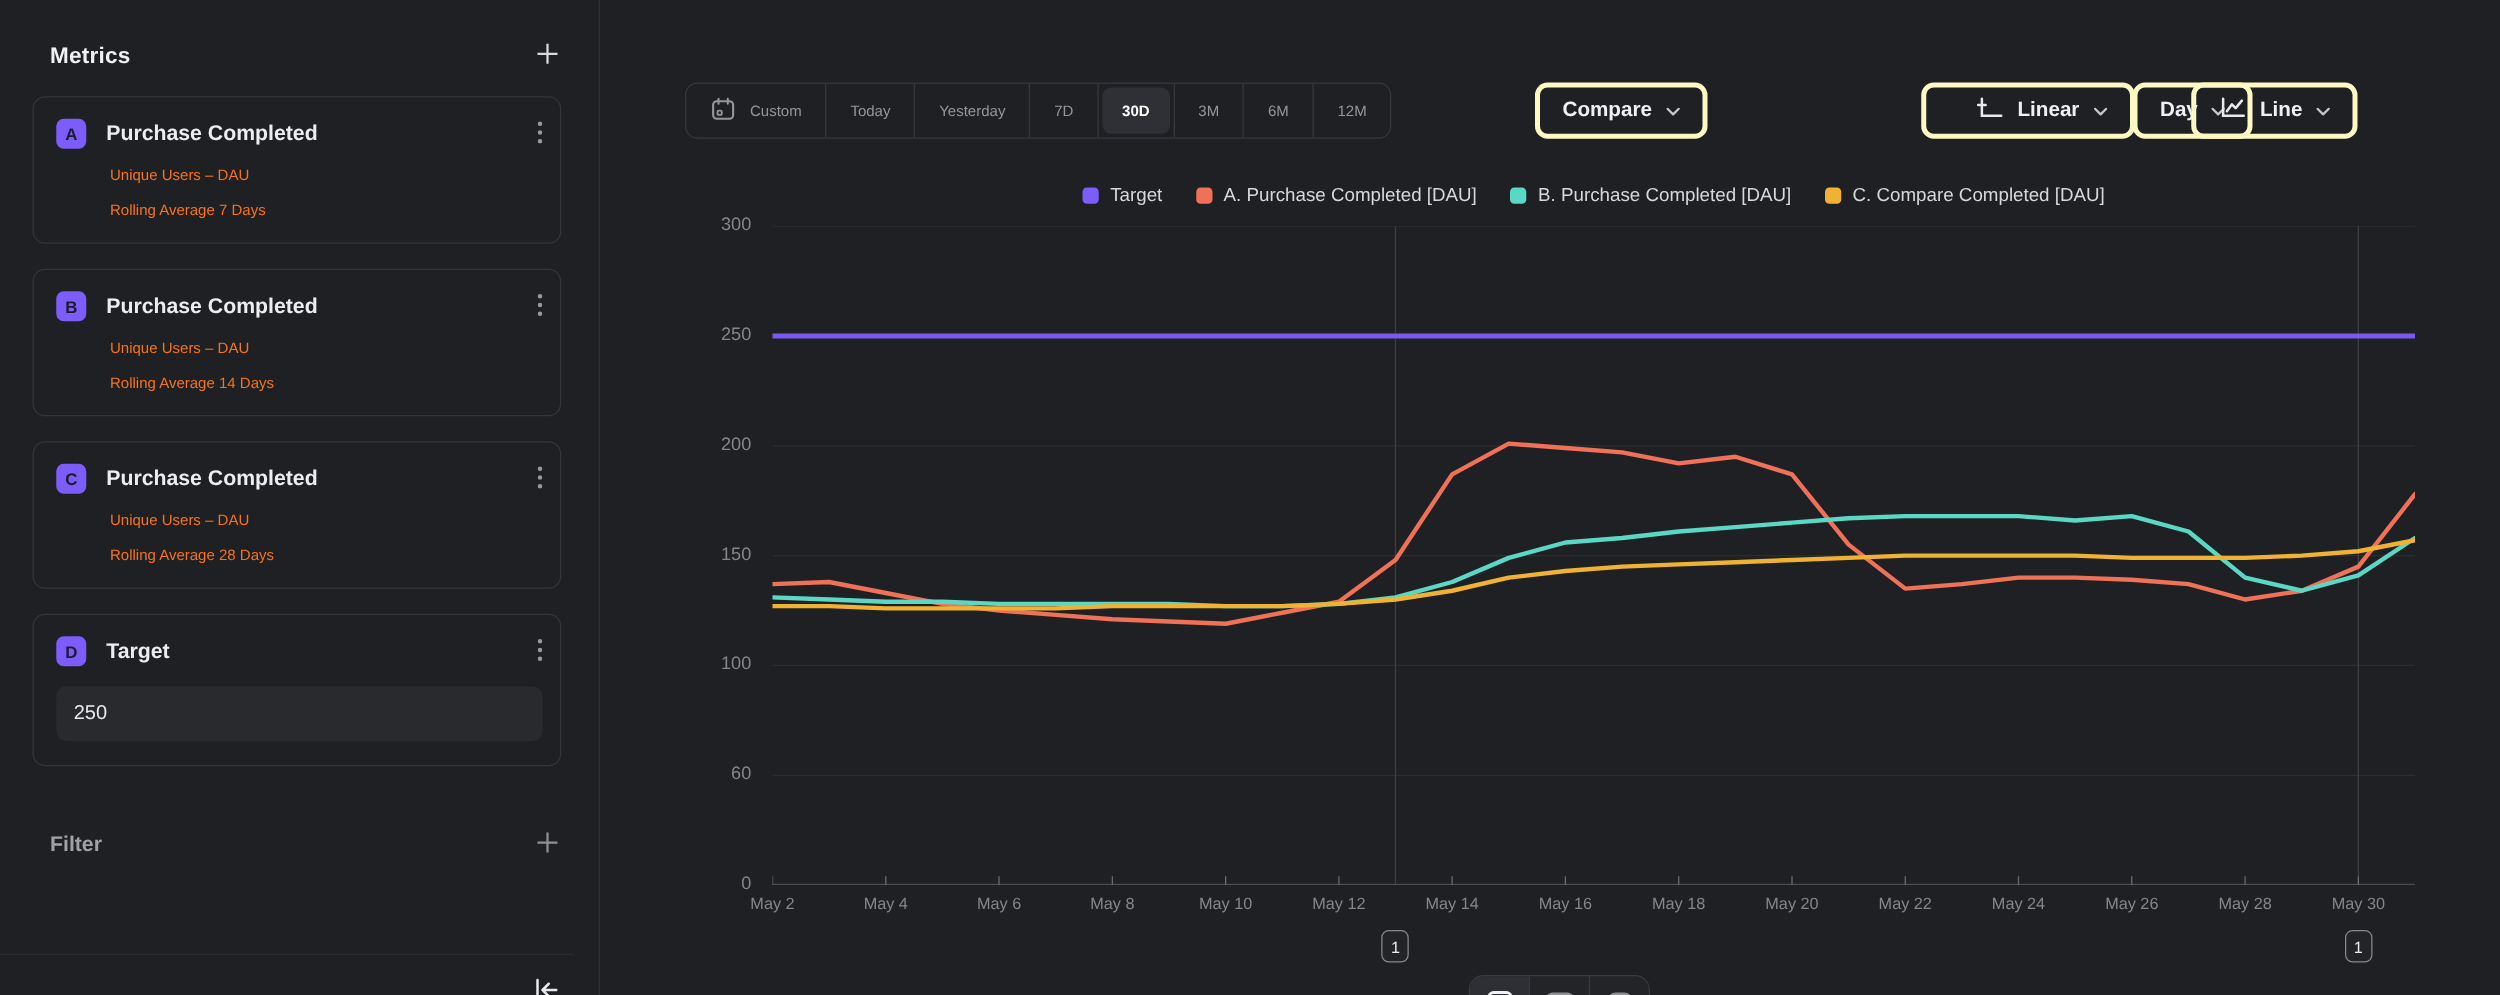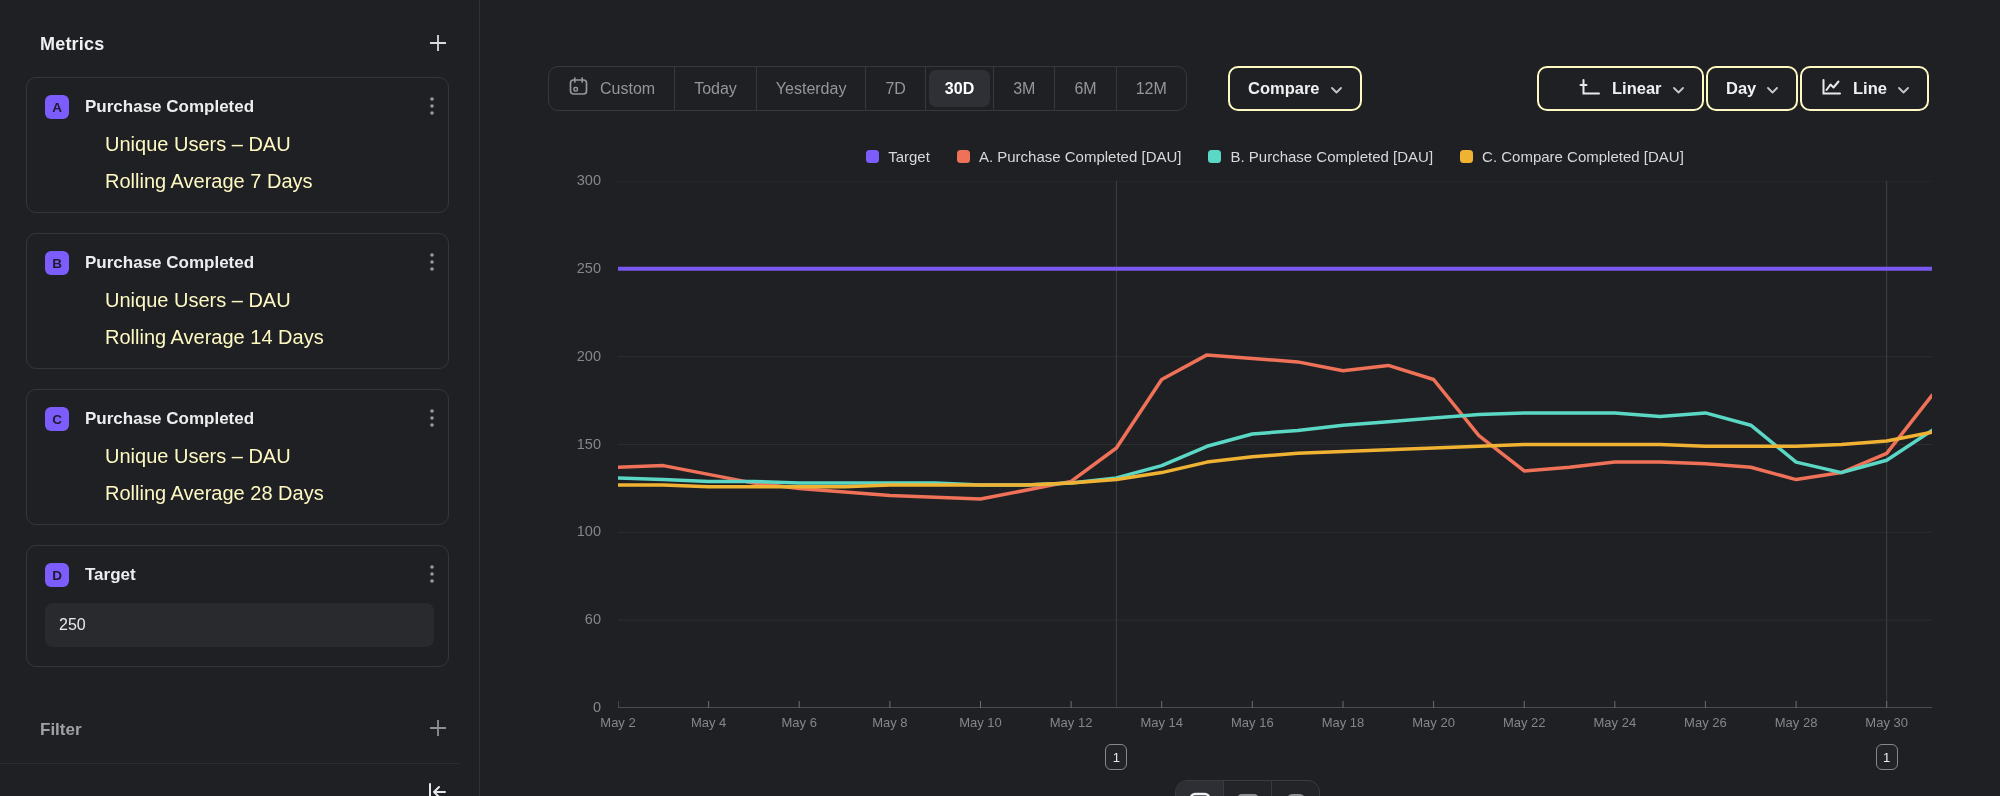--- a/index.html
+++ b/index.html
@@ -11,47 +11,47 @@
            border-right:1px solid #303135;background:#1f2023;}
   .side-head{display:flex;justify-content:space-between;align-items:center;margin:32px 30px 0 40px;}
   .side-title{font-size:18px;font-weight:700;color:#eef0f1;letter-spacing:.2px;}
   .icon-btn{background:none;border:none;padding:0;cursor:pointer;display:flex;align-items:center;}
   .card{margin:20px 30px 0 26px;border:1px solid #35363a;border-radius:10px;
         padding:17px 14px 19px 18px;}
   .card-row{display:flex;align-items:center;}
   .badge{width:24px;height:24px;border-radius:6px;background:#7c5cfa;color:#1d1b2e;
          font-weight:700;font-size:13.5px;display:flex;align-items:center;justify-content:center;flex:0 0 auto;}
   .card-title{margin-left:16px;font-size:17px;font-weight:600;color:#ecedef;flex:1;}
-  .card-sub{margin:14px 0 0 60px;font-size:20px;color:#fef9c3;}
+  .card-sub{margin:14px 0 0 43px;font-size:12px;color:#f97316;}
   .value-input{margin-top:16px;width:100%;box-sizing:border-box;height:44px;background:#292a2e;
                border:none;border-radius:8px;color:#e9eaec;font-size:16px;padding:0 14px;outline:none;}
   .filter-row{display:flex;justify-content:space-between;align-items:center;margin:50px 30px 0 40px;}
   .filter-title{font-size:17px;font-weight:600;color:#9fa1a5;}
   .side-divider{position:absolute;left:0;width:459px;top:763px;height:1px;background:#2c2d30;}
   .collapse-btn{position:absolute;right:30px;top:780px;background:none;border:none;padding:0;cursor:pointer;}
 
   
   .main{position:absolute;left:461px;top:0;right:0;bottom:0;}
 
   .seg{position:absolute;left:87px;top:66px;height:45px;display:flex;align-items:stretch;
        border:1px solid #37383c;border-radius:10px;overflow:hidden;box-sizing:border-box;}
-  .seg-cell{display:flex;align-items:center;padding:0 19px;color:#95969b;font-size:16px;
+  .seg-cell{display:flex;align-items:center;padding:0 19px;color:#95969b;font-size:12px;
             border-left:1px solid #37383c;cursor:pointer;white-space:nowrap;}
   .seg-cell:first-child{border-left:none;gap:11px;}
   .seg-cell.active{padding:0 3px;}
   .seg-pill{background:#2f3035;border-radius:7px;color:#ffffff;font-weight:700;
             padding:0 16px;height:37px;display:flex;align-items:center;}
 
-  .btn{position:absolute;top:66px;height:45px;border:2px solid #fef9c3;border-radius:10px;
+  .btn{position:absolute;top:66px;height:45px;border:4px solid #fef9c3;border-radius:10px;
        display:flex;align-items:center;gap:11px;padding:0 18px;color:#eff0f2;font-weight:700;
        font-size:16.5px;box-sizing:border-box;background:none;cursor:pointer;white-space:nowrap;}
   .btn-compare{left:767px;}
   .btn-linear{left:1076px;padding-left:40px;}
   .btn-day{left:1245px;}
-  .btn-line{left:1339px;}
+  .btn-line{left:1292px;}
 
   .legend{position:absolute;left:157px;top:148px;width:1314px;display:flex;justify-content:center;gap:27px;}
   .legend-item{display:flex;align-items:center;gap:9px;font-size:15px;color:#d7d8da;cursor:pointer;}
   .swatch{width:13px;height:13px;border-radius:3.5px;}
 
   .chart-wrap{position:absolute;left:157px;top:181px;width:1314px;height:527px;}
   .grid{stroke:#2c2d30;stroke-width:1;}
   .vline{stroke:#3e3f42;stroke-width:1;}
   .axis{stroke:#4c4d50;stroke-width:1;}
   .tick{stroke:#6c6d70;stroke-width:1;}

